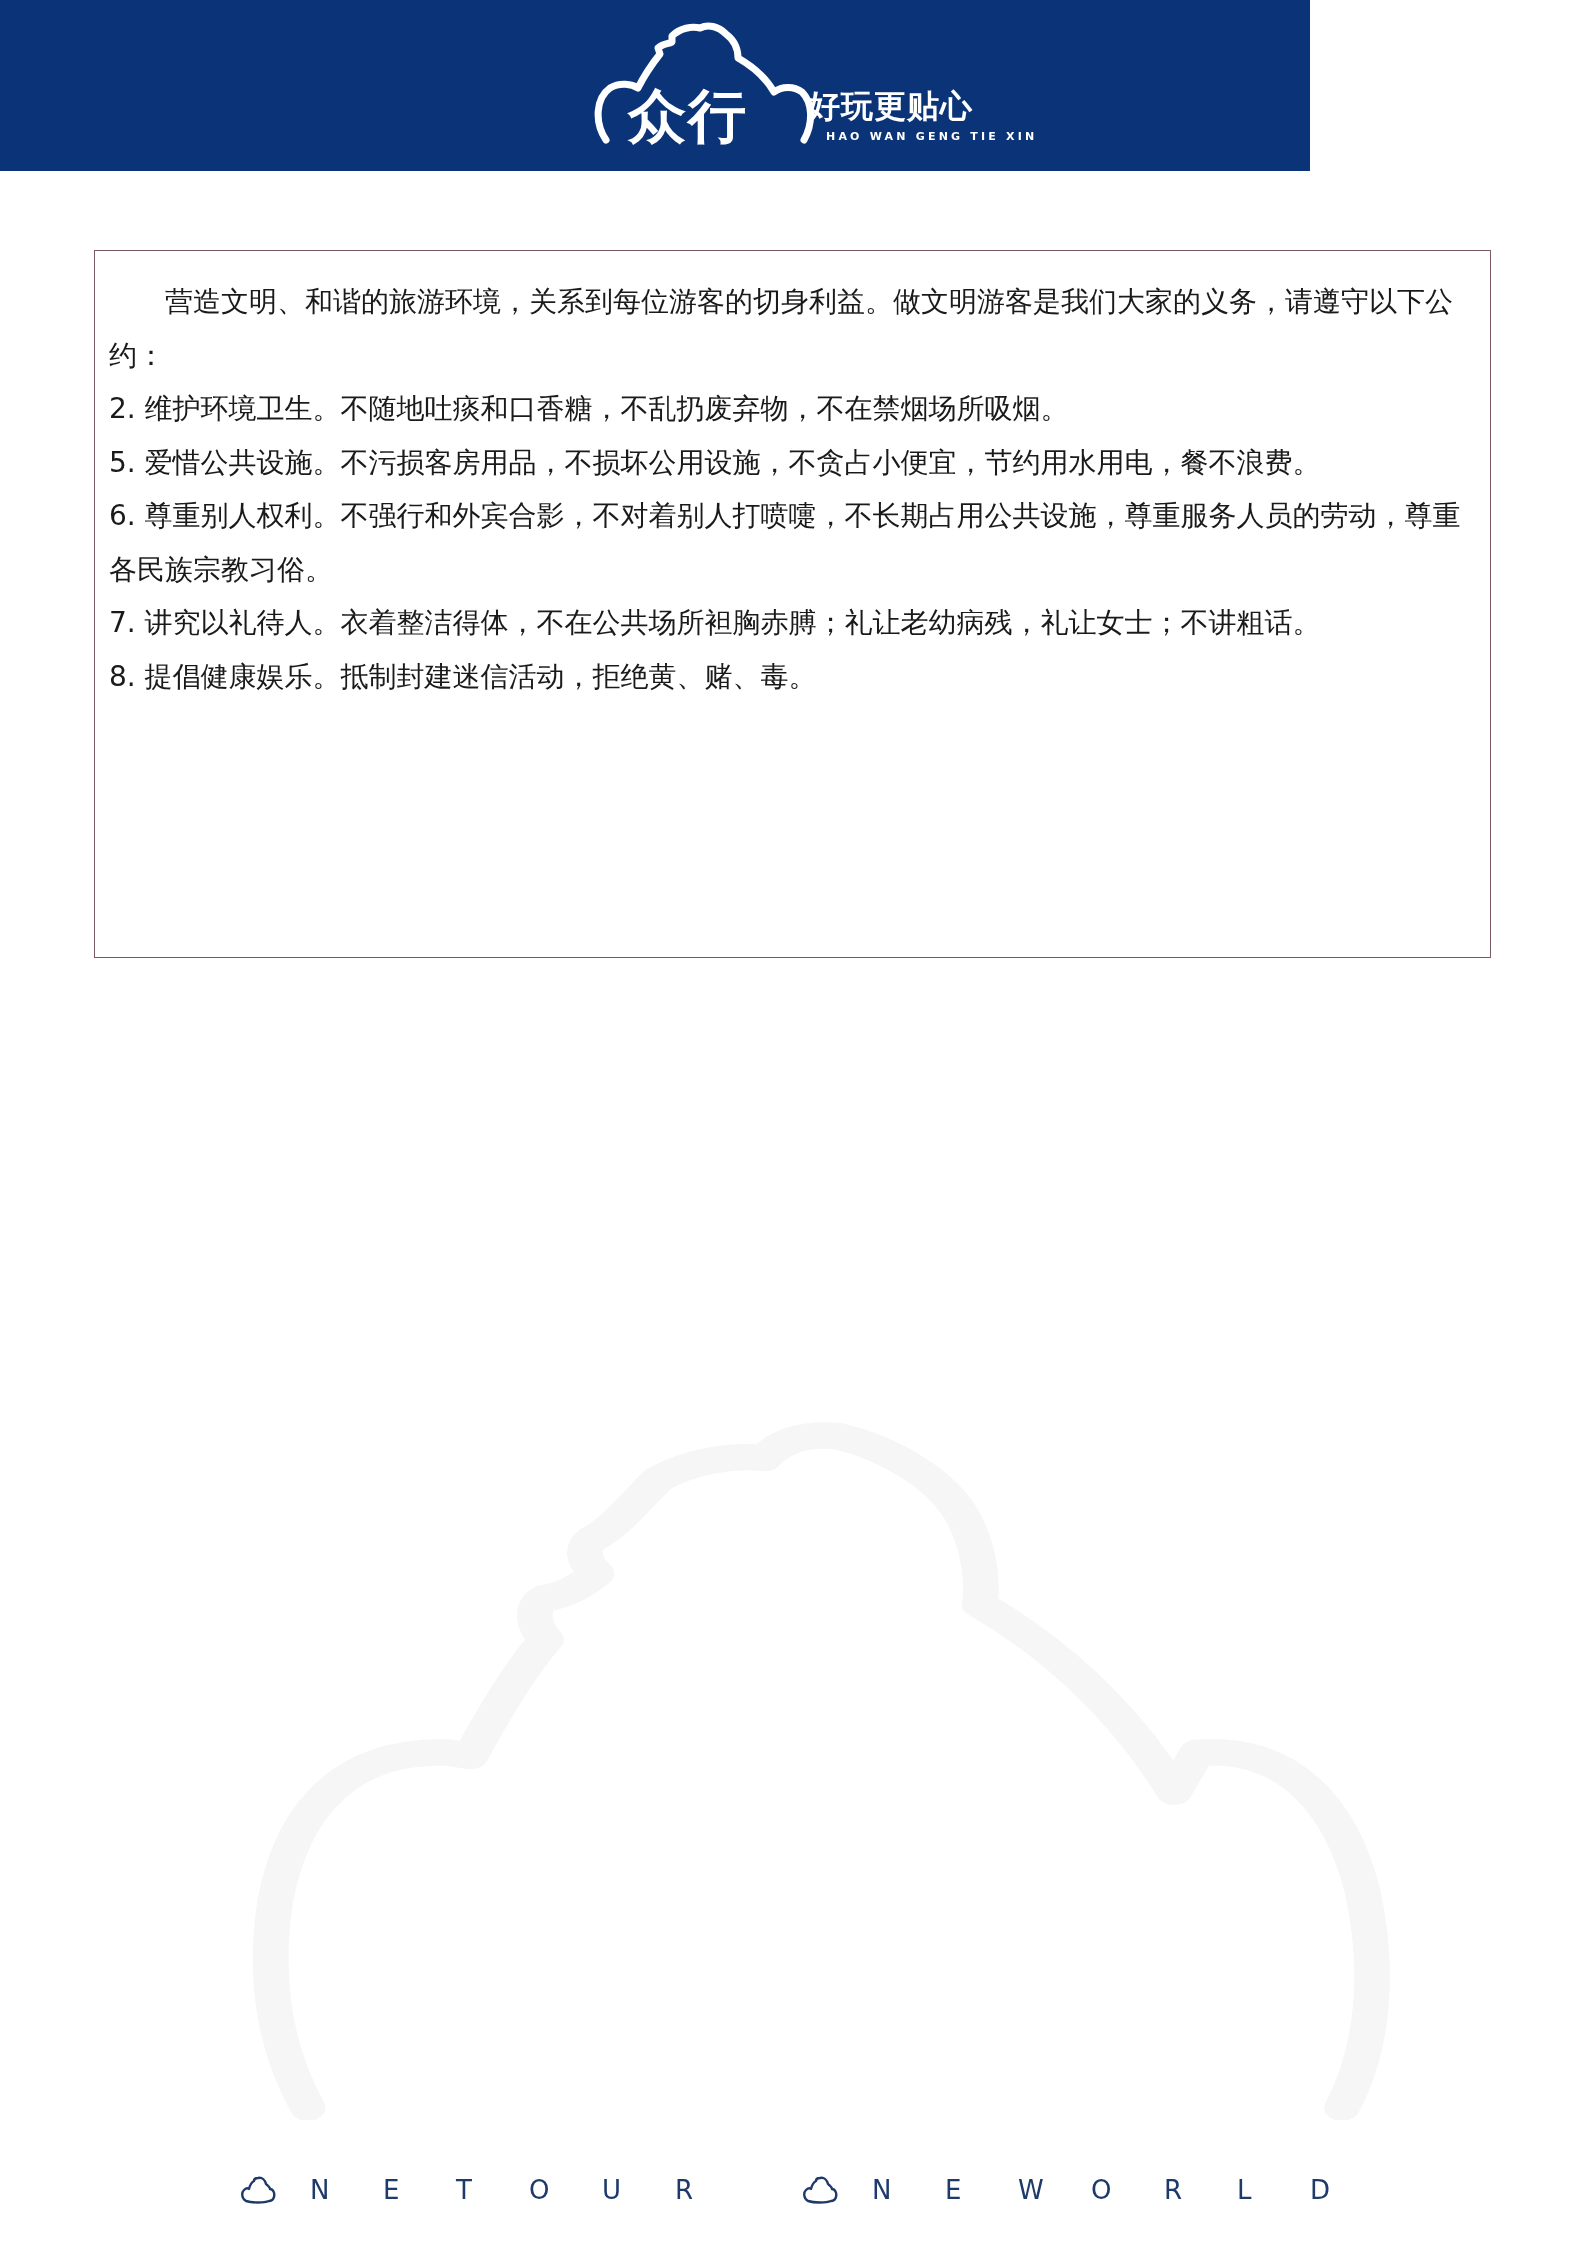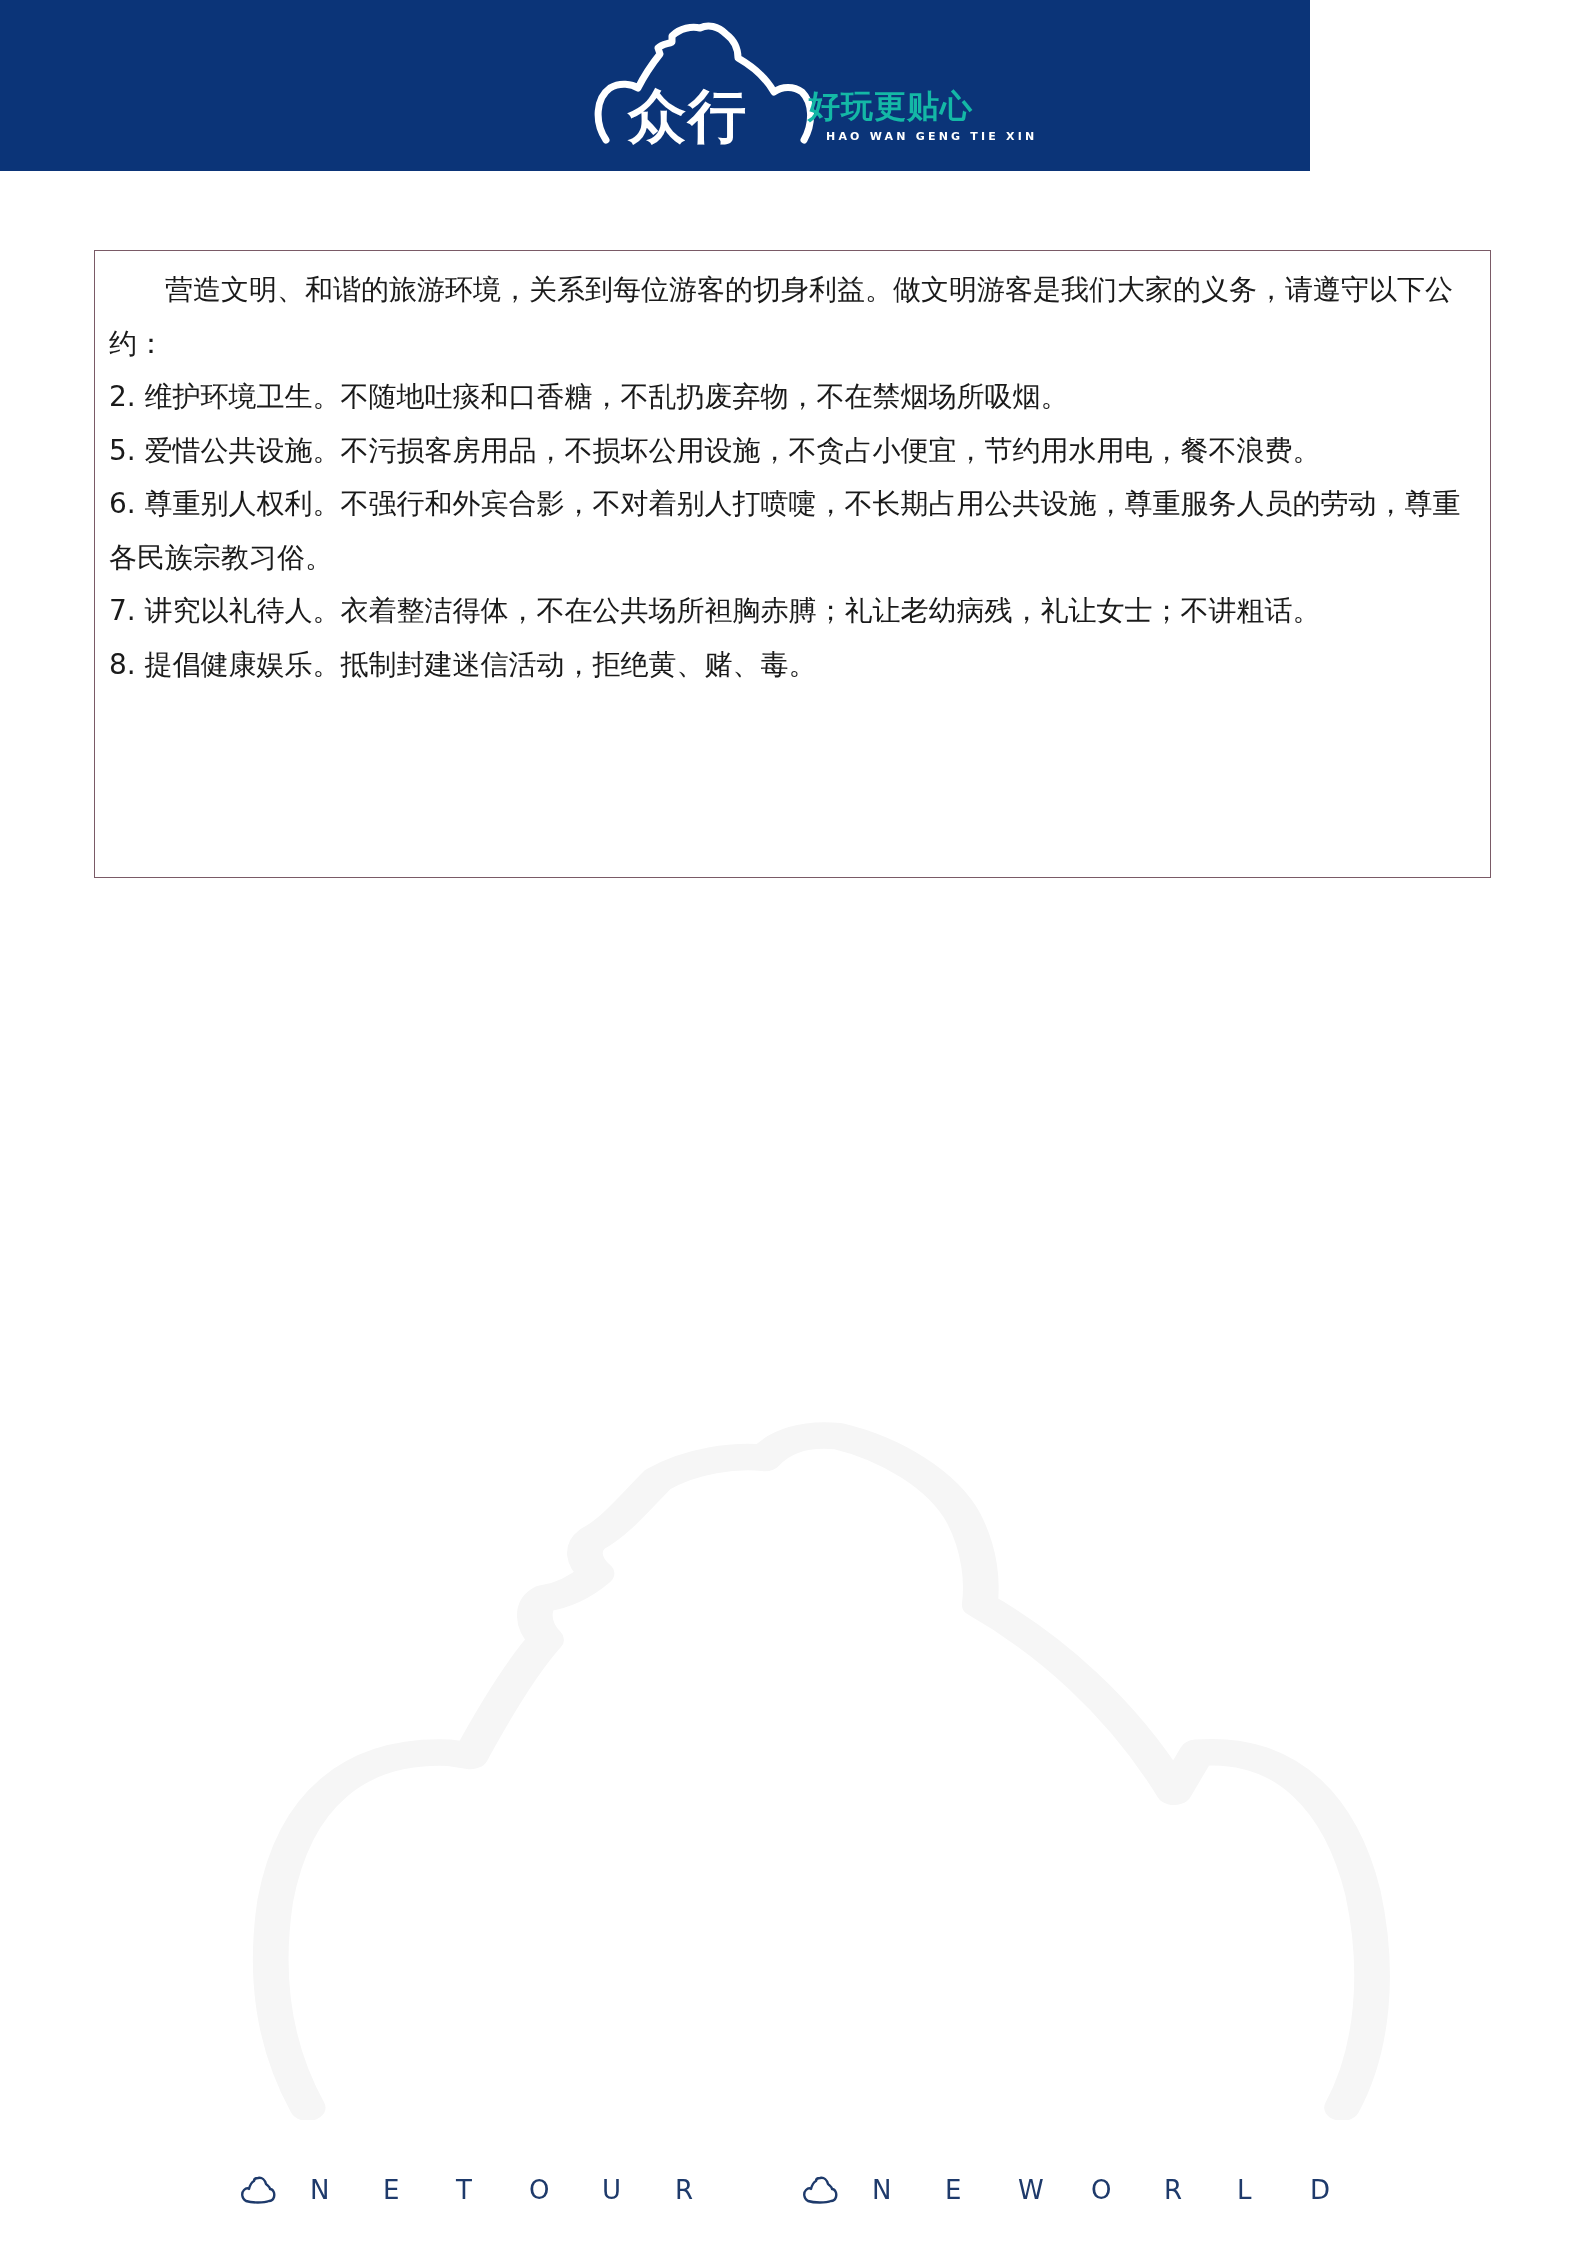--- a/index.html
+++ b/index.html
@@ -17,34 +17,34 @@
     position: absolute; left: 588px; top: 22px; width: 420px; height: 130px;
   }
   .logo svg.cloud { position: absolute; left: 0; top: 0; }
   .logo-main {
     position: absolute; left: 40px; top: 62px;
     font-size: 58px; font-weight: bold; color: #ffffff; letter-spacing: 2px;
     line-height: 64px;
   }
   .logo-slogan {
     position: absolute; left: 220px; top: 66px;
-    font-size: 32px; font-weight: bold; color: #14b8a6; letter-spacing: 1px;
+    font-size: 32px; font-weight: bold; color: #ffffff; letter-spacing: 1px;
     line-height: 36px;
   }
   .logo-pinyin {
     position: absolute; left: 222px; top: 108px;
     font-size: 11px; color: #ffffff; letter-spacing: 3.2px; font-weight: bold;
     white-space: nowrap;
     margin-left: 16px;
   }
   .notice-box {
-    position: absolute; left: 94px; top: 250px; width: 1397px; height: 628px;
+    position: absolute; left: 94px; top: 250px; width: 1397px; height: 708px;
     border: 1.5px solid #7a5a66;
     box-sizing: border-box;
-    padding: 12px 14px 0 14px;
+    padding: 24px 14px 0 14px;
   }
   .notice-box p {
     margin: 0; font-size: 28px; line-height: 53.5px; color: #1a1a1a;
   }
   .indent { text-indent: 56px; }
   .spacer { height: 53.5px; }
   .watermark {
     position: absolute; left: 150px; top: 1390px; width: 1290px; height: 730px;
   }
   .footer {

